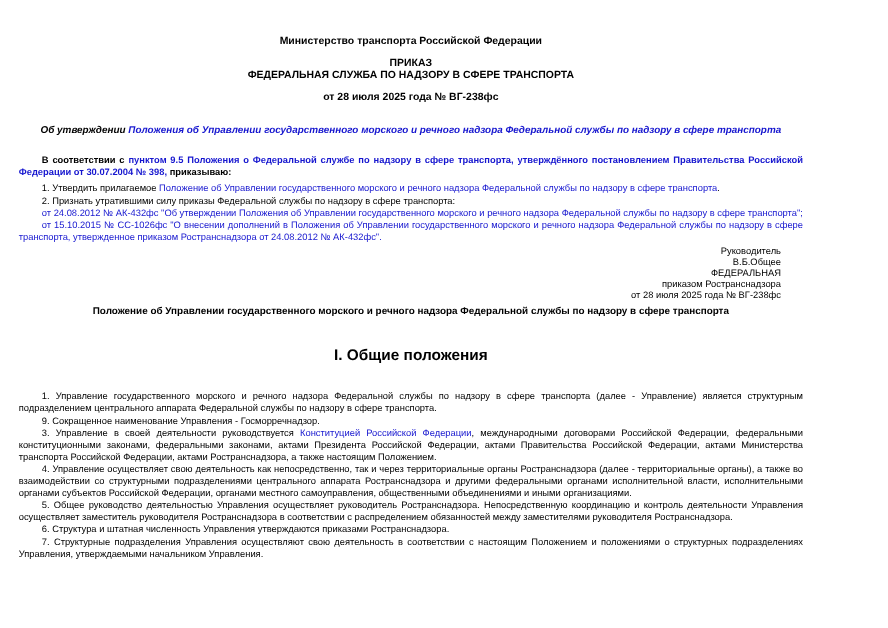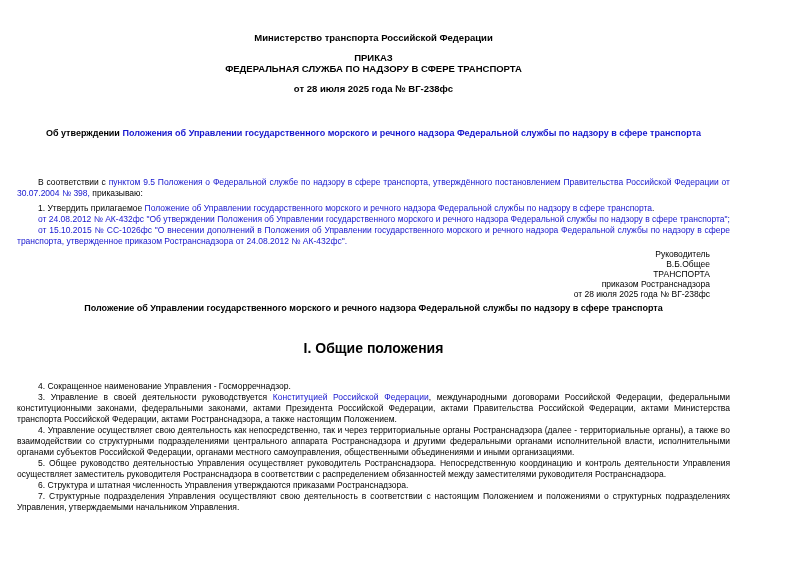--- a/index.html
+++ b/index.html
@@ -8,26 +8,26 @@
     font-family:"Liberation Sans", sans-serif;
     color:#000000;
     -webkit-font-smoothing:antialiased;
   }
   .page{padding:32px 19px 0 17px;box-sizing:border-box;width:749px;height:571px;}
   .center{text-align:center;}
   .bold{font-weight:bold;}
   .head{font-size:9.5px;line-height:11px;}
   .doc-type{margin-top:9px;}
   .doc-date{margin-top:9px;}
-  .subject{margin-top:34px;font-size:9px;line-height:11px;}
+  .subject{margin-top:19px;font-size:9px;line-height:11px;font-style:italic;}
   .para{
     font-size:8.5px;line-height:11px;margin:0;
     text-align:justify;text-indent:21px;
   }
-  .preamble{margin-top:38px;}
+  .preamble{margin-top:16px;font-weight:bold;}
   .items{margin-top:4px;}
   .sign{
     margin-top:3px;margin-right:20px;
     font-size:8.5px;line-height:9.9px;text-align:right;
   }
   .reg-title{margin-top:3px;font-size:9px;line-height:11px;}
   .section-1{margin-top:29px;font-size:14px;line-height:11px;}
   .body-1{margin-top:27px;}
   .section-2{margin-top:1px;font-size:9px;line-height:11px;}
   .lnk{color:#1616cf;cursor:pointer;}
@@ -42,38 +42,40 @@
   <div class="center bold head doc-type">ПРИКАЗ</div>
   <div class="center bold head">ФЕДЕРАЛЬНАЯ СЛУЖБА ПО НАДЗОРУ В СФЕРЕ ТРАНСПОРТА</div>
   <div class="center bold head doc-date">от 28 июля 2025 года № ВГ-238фс</div>
 
   <div class="center bold subject"><span class="txt">Об утверждении </span><span class="lnk">Положения об Управлении государственного морского и речного надзора Федеральной службы по надзору в сфере транспорта</span></div>
 
   <p class="para preamble"><span class="txt">В соответствии с </span><span class="lnk">пунктом 9.5 Положения о Федеральной службе по надзору в сфере транспорта, утверждённого постановлением Правительства Российской Федерации от 30.07.2004 № 398,</span><span class="txt"> приказываю:</span></p>
 
   <div class="items">
     <p class="para"><span class="txt">1. Утвердить прилагаемое </span><span class="lnk">Положение об Управлении государственного морского и речного надзора Федеральной службы по надзору в сфере транспорта</span><span class="txt">.</span></p>
+    <p class="para"><span class="txt">2. Признать утратившими силу приказы Федеральной службы по надзору в сфере транспорта:</span></p>
     <p class="para"><span class="lnk">от 24.08.2012 № АК-432фс "Об утверждении Положения об Управлении государственного морского и речного надзора Федеральной службы по надзору в сфере транспорта";</span></p>
     <p class="para"><span class="lnk">от 15.10.2015 № СС-1026фс "О внесении дополнений в Положения об Управлении государственного морского и речного надзора Федеральной службы по надзору в сфере транспорта, утвержденное приказом Ространснадзора от 24.08.2012 № АК-432фс".</span></p>
   </div>
 
   <div class="sign">
     <div>Руководитель</div>
     <div>В.Б.Общее</div>
-    <div>ТРАНСПОРТА</div>
+    <div>ФЕДЕРАЛЬНАЯ</div>
     <div>приказом Ространснадзора</div>
     <div>от 28 июля 2025 года № ВГ-238фс</div>
   </div>
 
   <div class="center bold reg-title">Положение об Управлении государственного морского и речного надзора Федеральной службы по надзору в сфере транспорта</div>
 
   <div class="center bold section-1">I. Общие положения</div>
 
   <div class="body-1">
-    <p class="para"><span class="txt">4. Сокращенное наименование Управления - Госморречнадзор.</span></p>
+    <p class="para"><span class="txt">1. Управление государственного морского и речного надзора Федеральной службы по надзору в сфере транспорта (далее - Управление) является структурным подразделением центрального аппарата Федеральной службы по надзору в сфере транспорта.</span></p>
+    <p class="para"><span class="txt">9. Сокращенное наименование Управления - Госморречнадзор.</span></p>
     <p class="para"><span class="txt">3. Управление в своей деятельности руководствуется </span><span class="lnk">Конституцией Российской Федерации</span><span class="txt">, международными договорами Российской Федерации, федеральными конституционными законами, федеральными законами, актами Президента Российской Федерации, актами Правительства Российской Федерации, актами Министерства транспорта Российской Федерации, актами Ространснадзора, а также настоящим Положением.</span></p>
     <p class="para"><span class="txt">4. Управление осуществляет свою деятельность как непосредственно, так и через территориальные органы Ространснадзора (далее - территориальные органы), а также во взаимодействии со структурными подразделениями центрального аппарата Ространснадзора и другими федеральными органами исполнительной власти, исполнительными органами субъектов Российской Федерации, органами местного самоуправления, общественными объединениями и иными организациями.</span></p>
     <p class="para"><span class="txt">5. Общее руководство деятельностью Управления осуществляет руководитель Ространснадзора. Непосредственную координацию и контроль деятельности Управления осуществляет заместитель руководителя Ространснадзора в соответствии с распределением обязанностей между заместителями руководителя Ространснадзора.</span></p>
     <p class="para"><span class="txt">6. Структура и штатная численность Управления утверждаются приказами Ространснадзора.</span></p>
     <p class="para"><span class="txt">7. Структурные подразделения Управления осуществляют свою деятельность в соответствии с настоящим Положением и положениями о структурных подразделениях Управления, утверждаемыми начальником Управления.</span></p>
   </div>
 
 
 </div>
 

